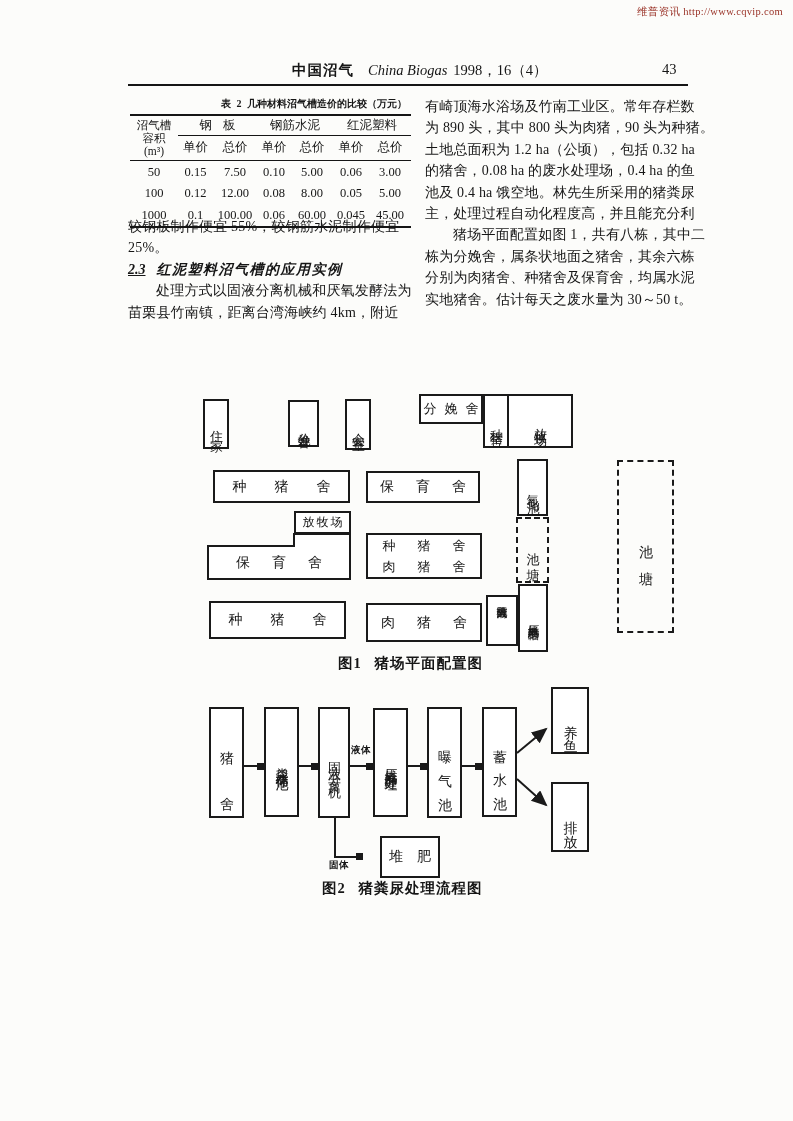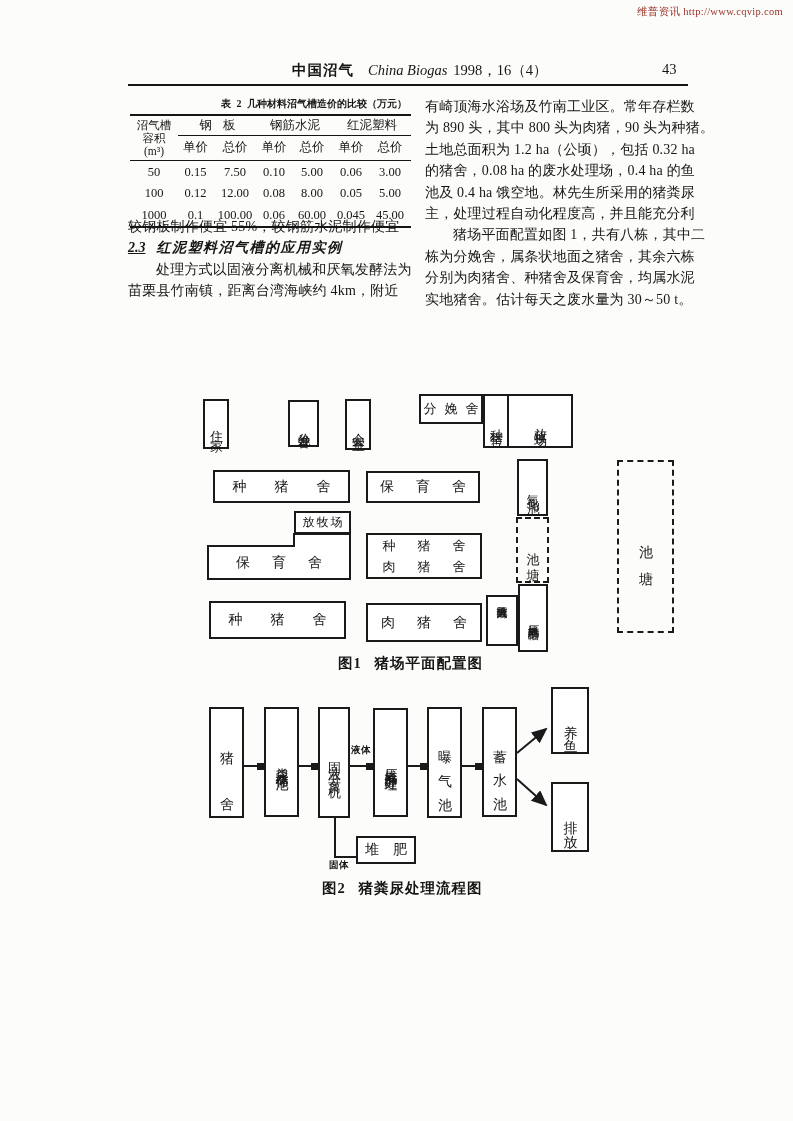--- a/index.html
+++ b/index.html
@@ -142,20 +142,21 @@
           <td>60.00</td>
           <td>0.045</td>
           <td>45.00</td>
         </tr>
       </tbody>
     </table>
   </div>
 
   <div class="col leftc">
     <div class="bl">较钢板制作便宜 55%，较钢筋水泥制作便宜</div>
+    <div class="bl">25%。</div>
     <div class="bl heading">
       <span class="hnum">2.3</span><span>红泥塑料沼气槽的应用实例</span>
     </div>
     <div class="bl ind">处理方式以固液分离机械和厌氧发酵法为</div>
     <div class="bl">苗栗县竹南镇，距离台湾海峡约 4km，附近</div>
   </div>
 
   <div class="col rightc">
     <div class="bl">有崎顶海水浴场及竹南工业区。常年存栏数</div>
     <div class="bl">为 890 头，其中 800 头为肉猪，90 头为种猪。</div>
@@ -276,21 +277,21 @@
     </div>
   <div class="fbox f14" style="left:482px;top:707px;width:35px;height:110px">
     <span class="vt vls24">蓄水池</span>
     </div>
   <div class="fbox f14" style="left:551px;top:687px;width:38px;height:67px">
     <span class="vt vls14">养鱼</span>
     </div>
   <div class="fbox f14" style="left:551px;top:782px;width:38px;height:70px">
     <span class="vt vls14">排放</span>
     </div>
-  <div class="fbox f14" style="left:356px;top:836px;width:60px;height:28px">
+  <div class="fbox f14" style="left:380px;top:836px;width:60px;height:42px">
     <span class="ls14">堆肥</span>
     </div>
 
   <div class="flowlabel" style="left:351px;top:744px">液体</div>
   <div class="flowlabel" style="left:329px;top:859px">固体</div>
 
   <div class="figcap" style="left:322px;top:879px">图2 猪粪尿处理流程图</div>
 
 </div>
 

